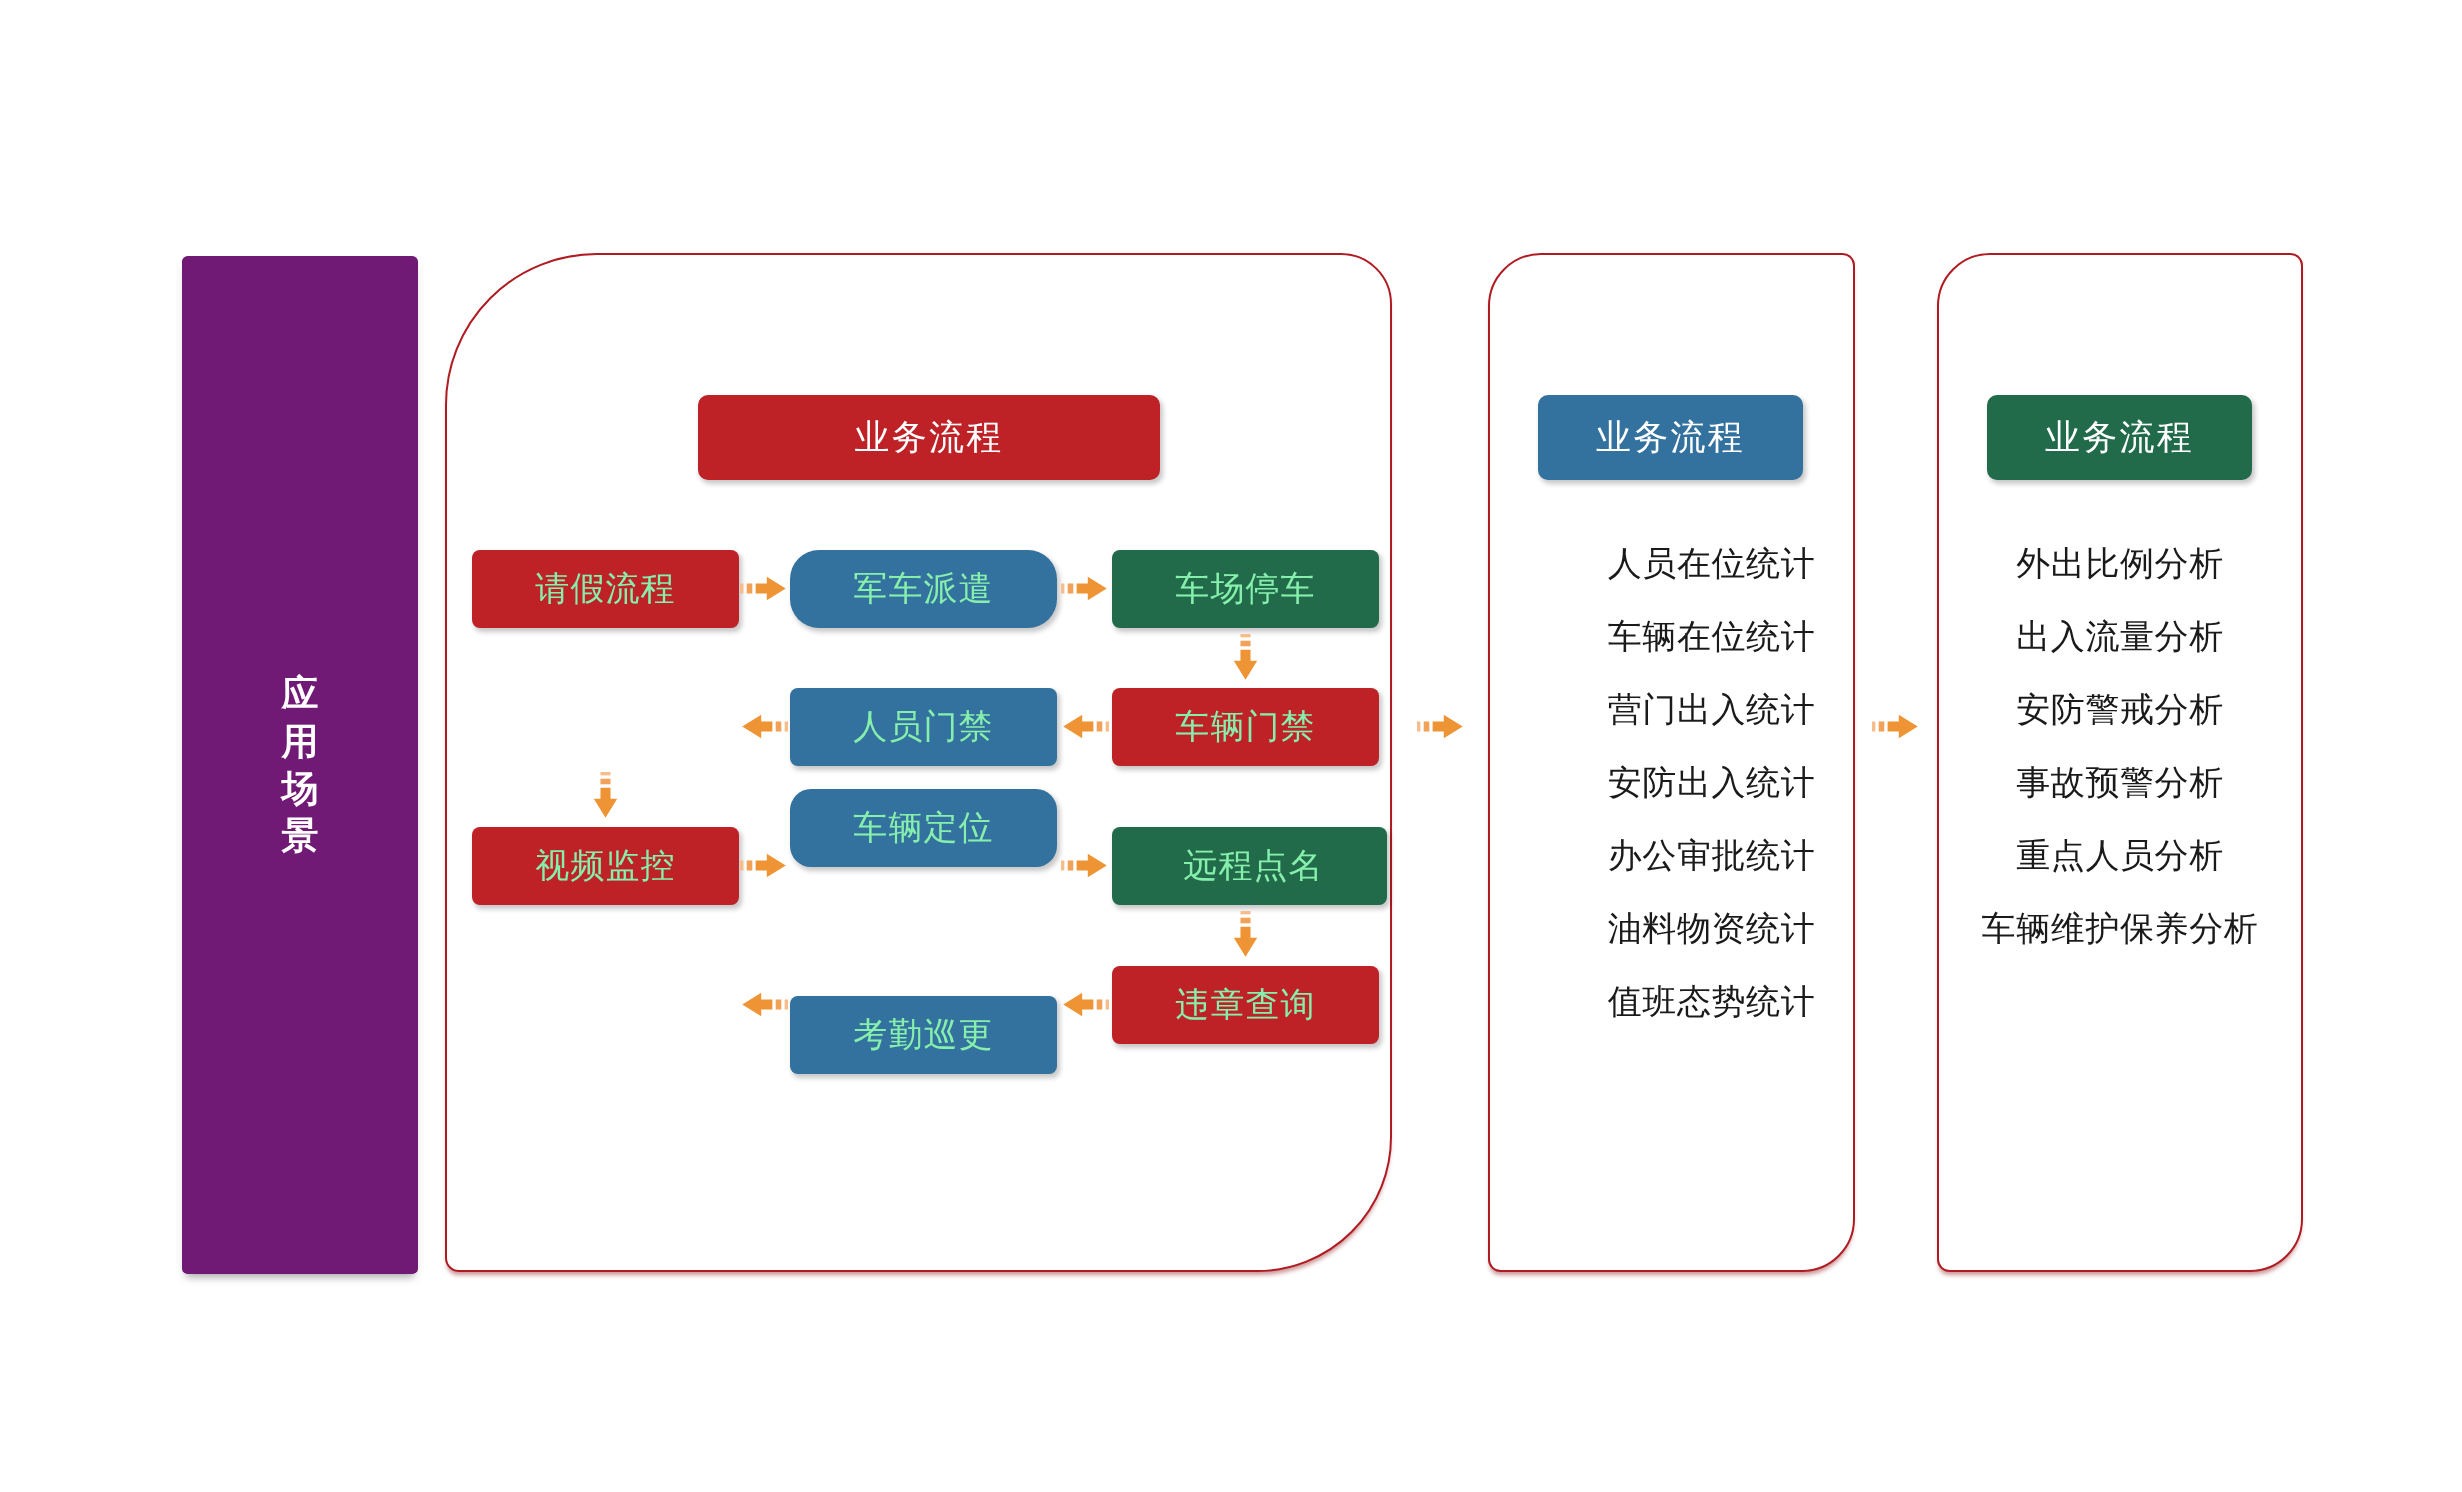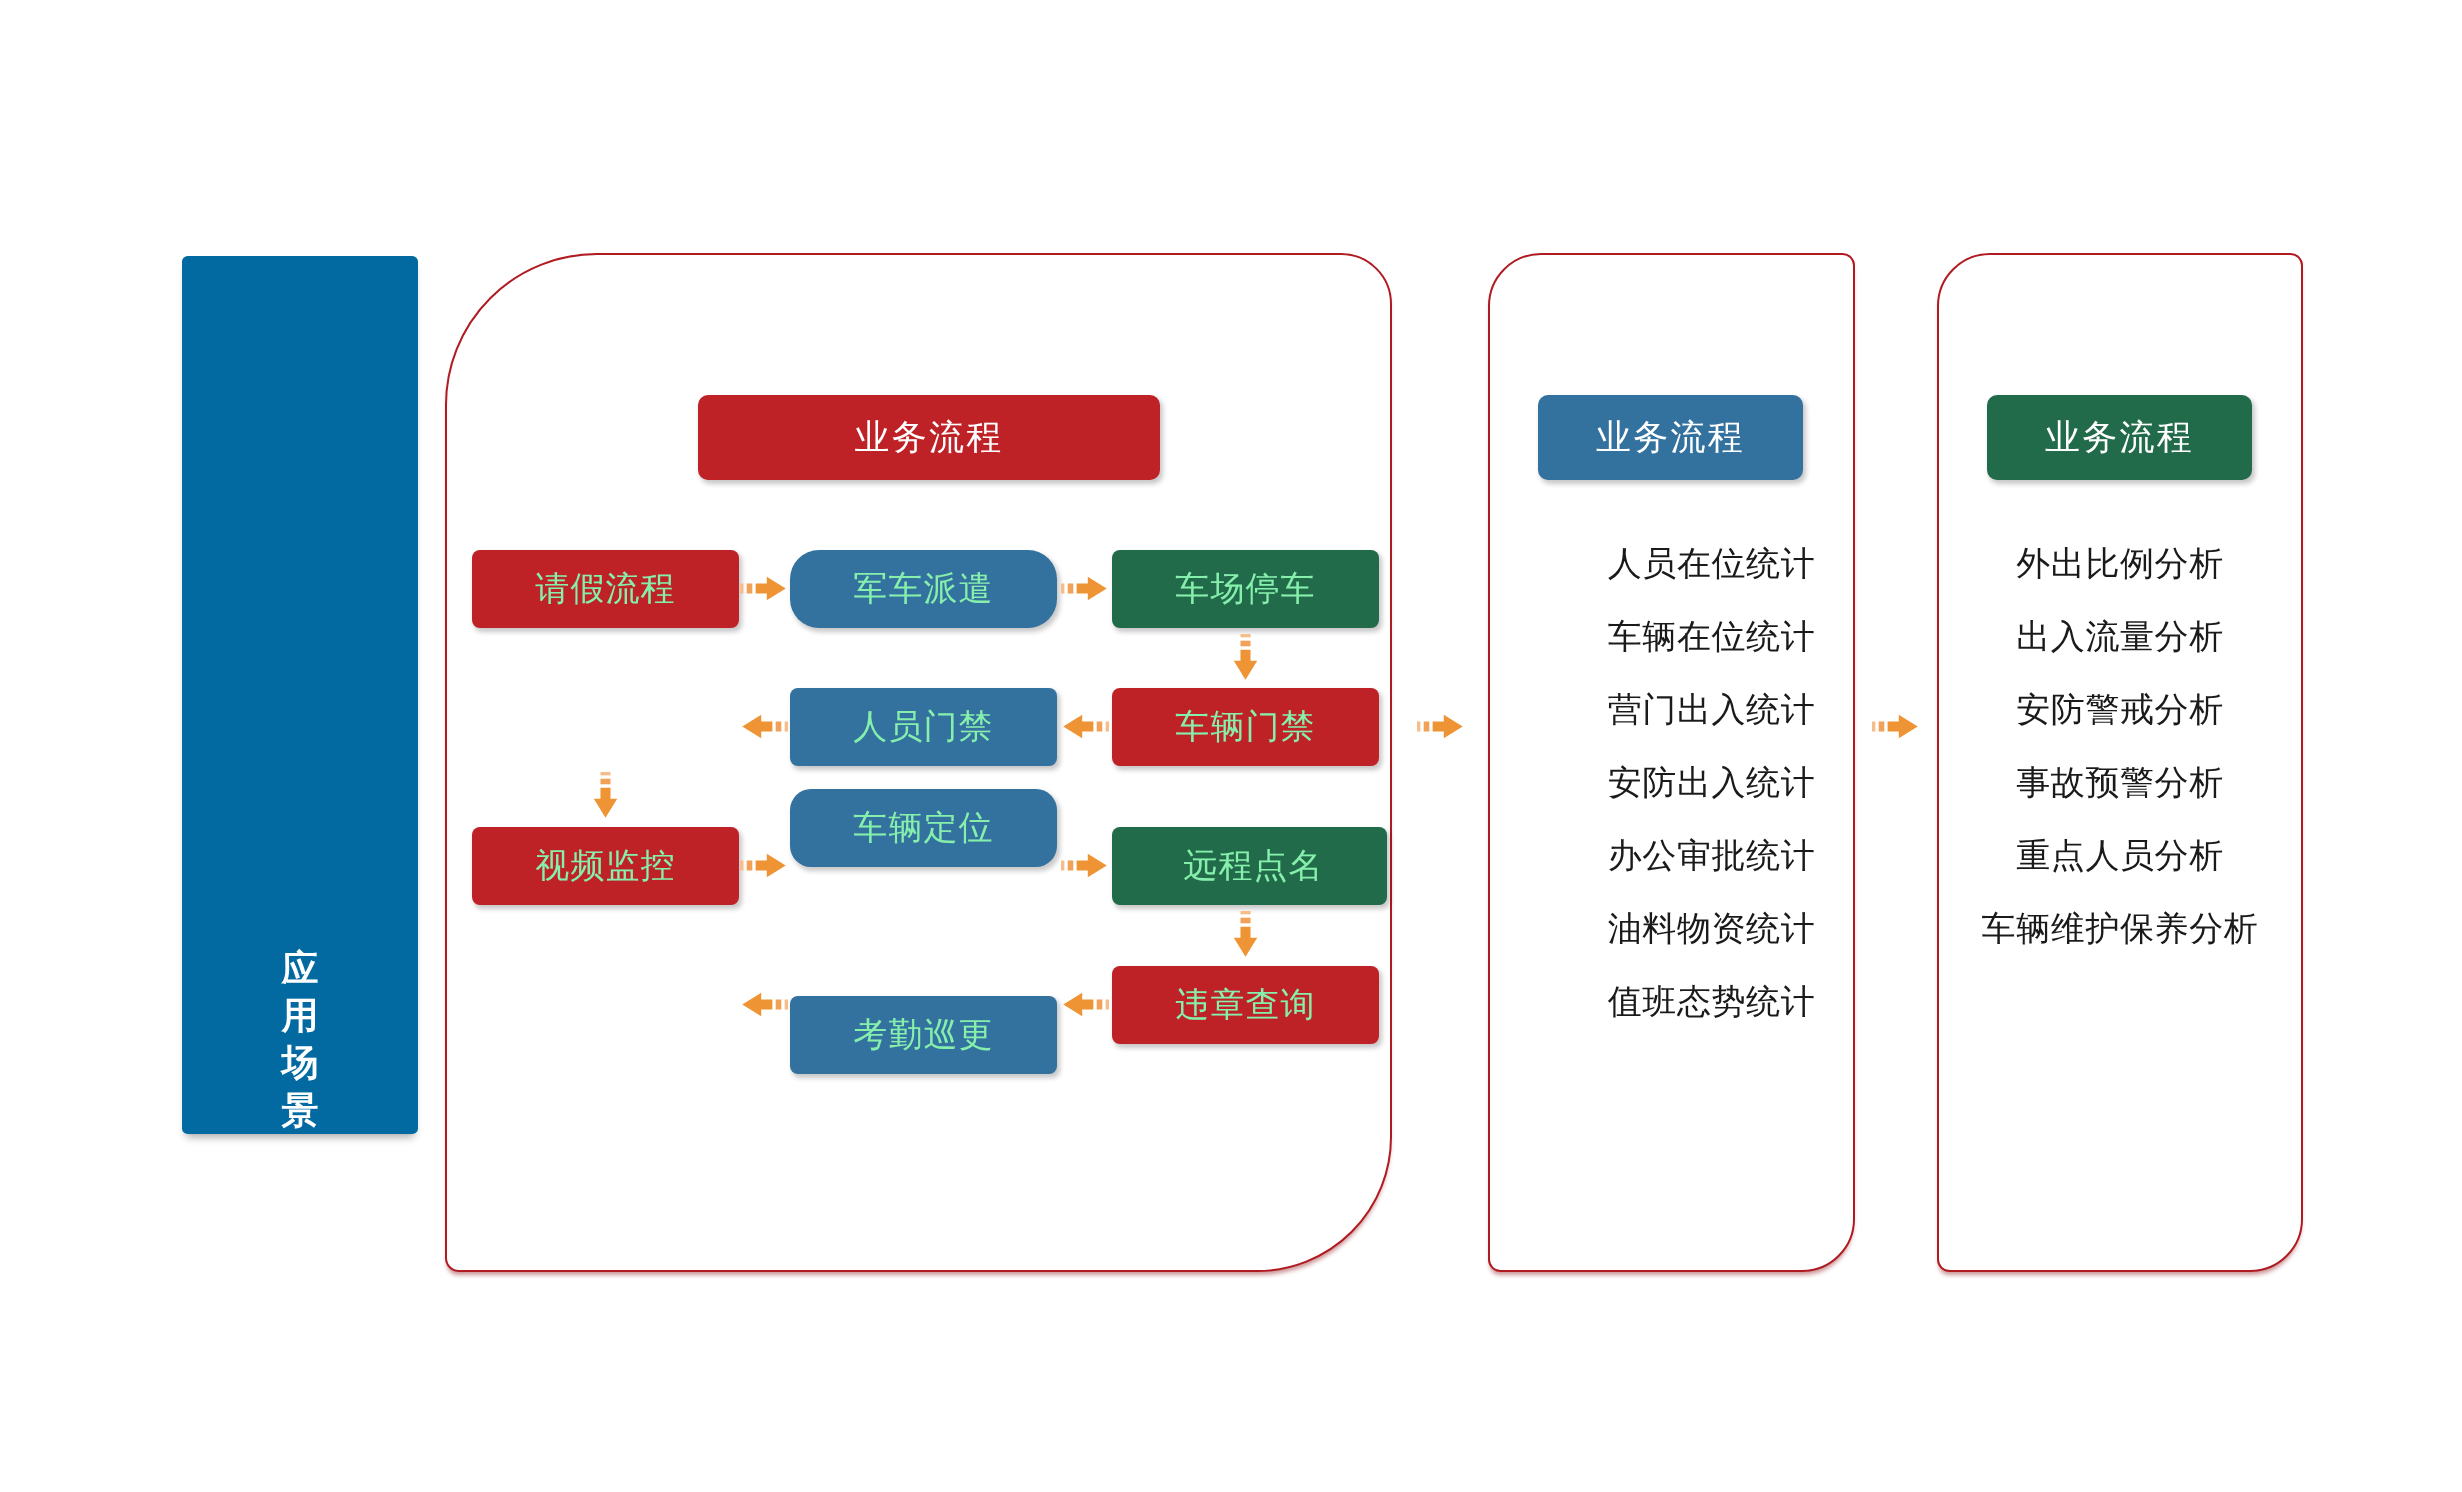--- a/index.html
+++ b/index.html
@@ -1,24 +1,24 @@
 <!DOCTYPE html>
 <html style="font-size:9px"><head>
 <meta charset="utf-8">
 <style>
   html,body { margin:0; padding:0; background:#ffffff; }
   body { width:2462px; height:1493px; font-family:"DejaVu Sans", sans-serif; }
   .canvas { position:relative; width:2462px; height:1493px; background:#ffffff; overflow:hidden; }
 
   
   .sidebar {
-    position:absolute; left:182px; top:256px; width:236px; height:878px;
-    background:#0369a1; border-radius:5.6px;
+    position:absolute; left:182px; top:256px; width:236px; height:1018px;
+    background:#701a75; border-radius:5.6px;
     box-shadow:0 6.7px 9px -4.5px rgba(0,0,0,.35);
-    display:flex; align-items:flex-end; justify-content:center;
+    display:flex; align-items:center; justify-content:center;
   }
   .sidebar-text {
     color:#ffffff; font-size:37px; font-weight:700; line-height:1.28;
     width:39px; word-break:break-all; text-align:center;
   }
 
   
   .panel {
     position:absolute; top:253px; height:1019px; background:#ffffff;
     border:2.8px solid #B01B21; box-sizing:border-box;

